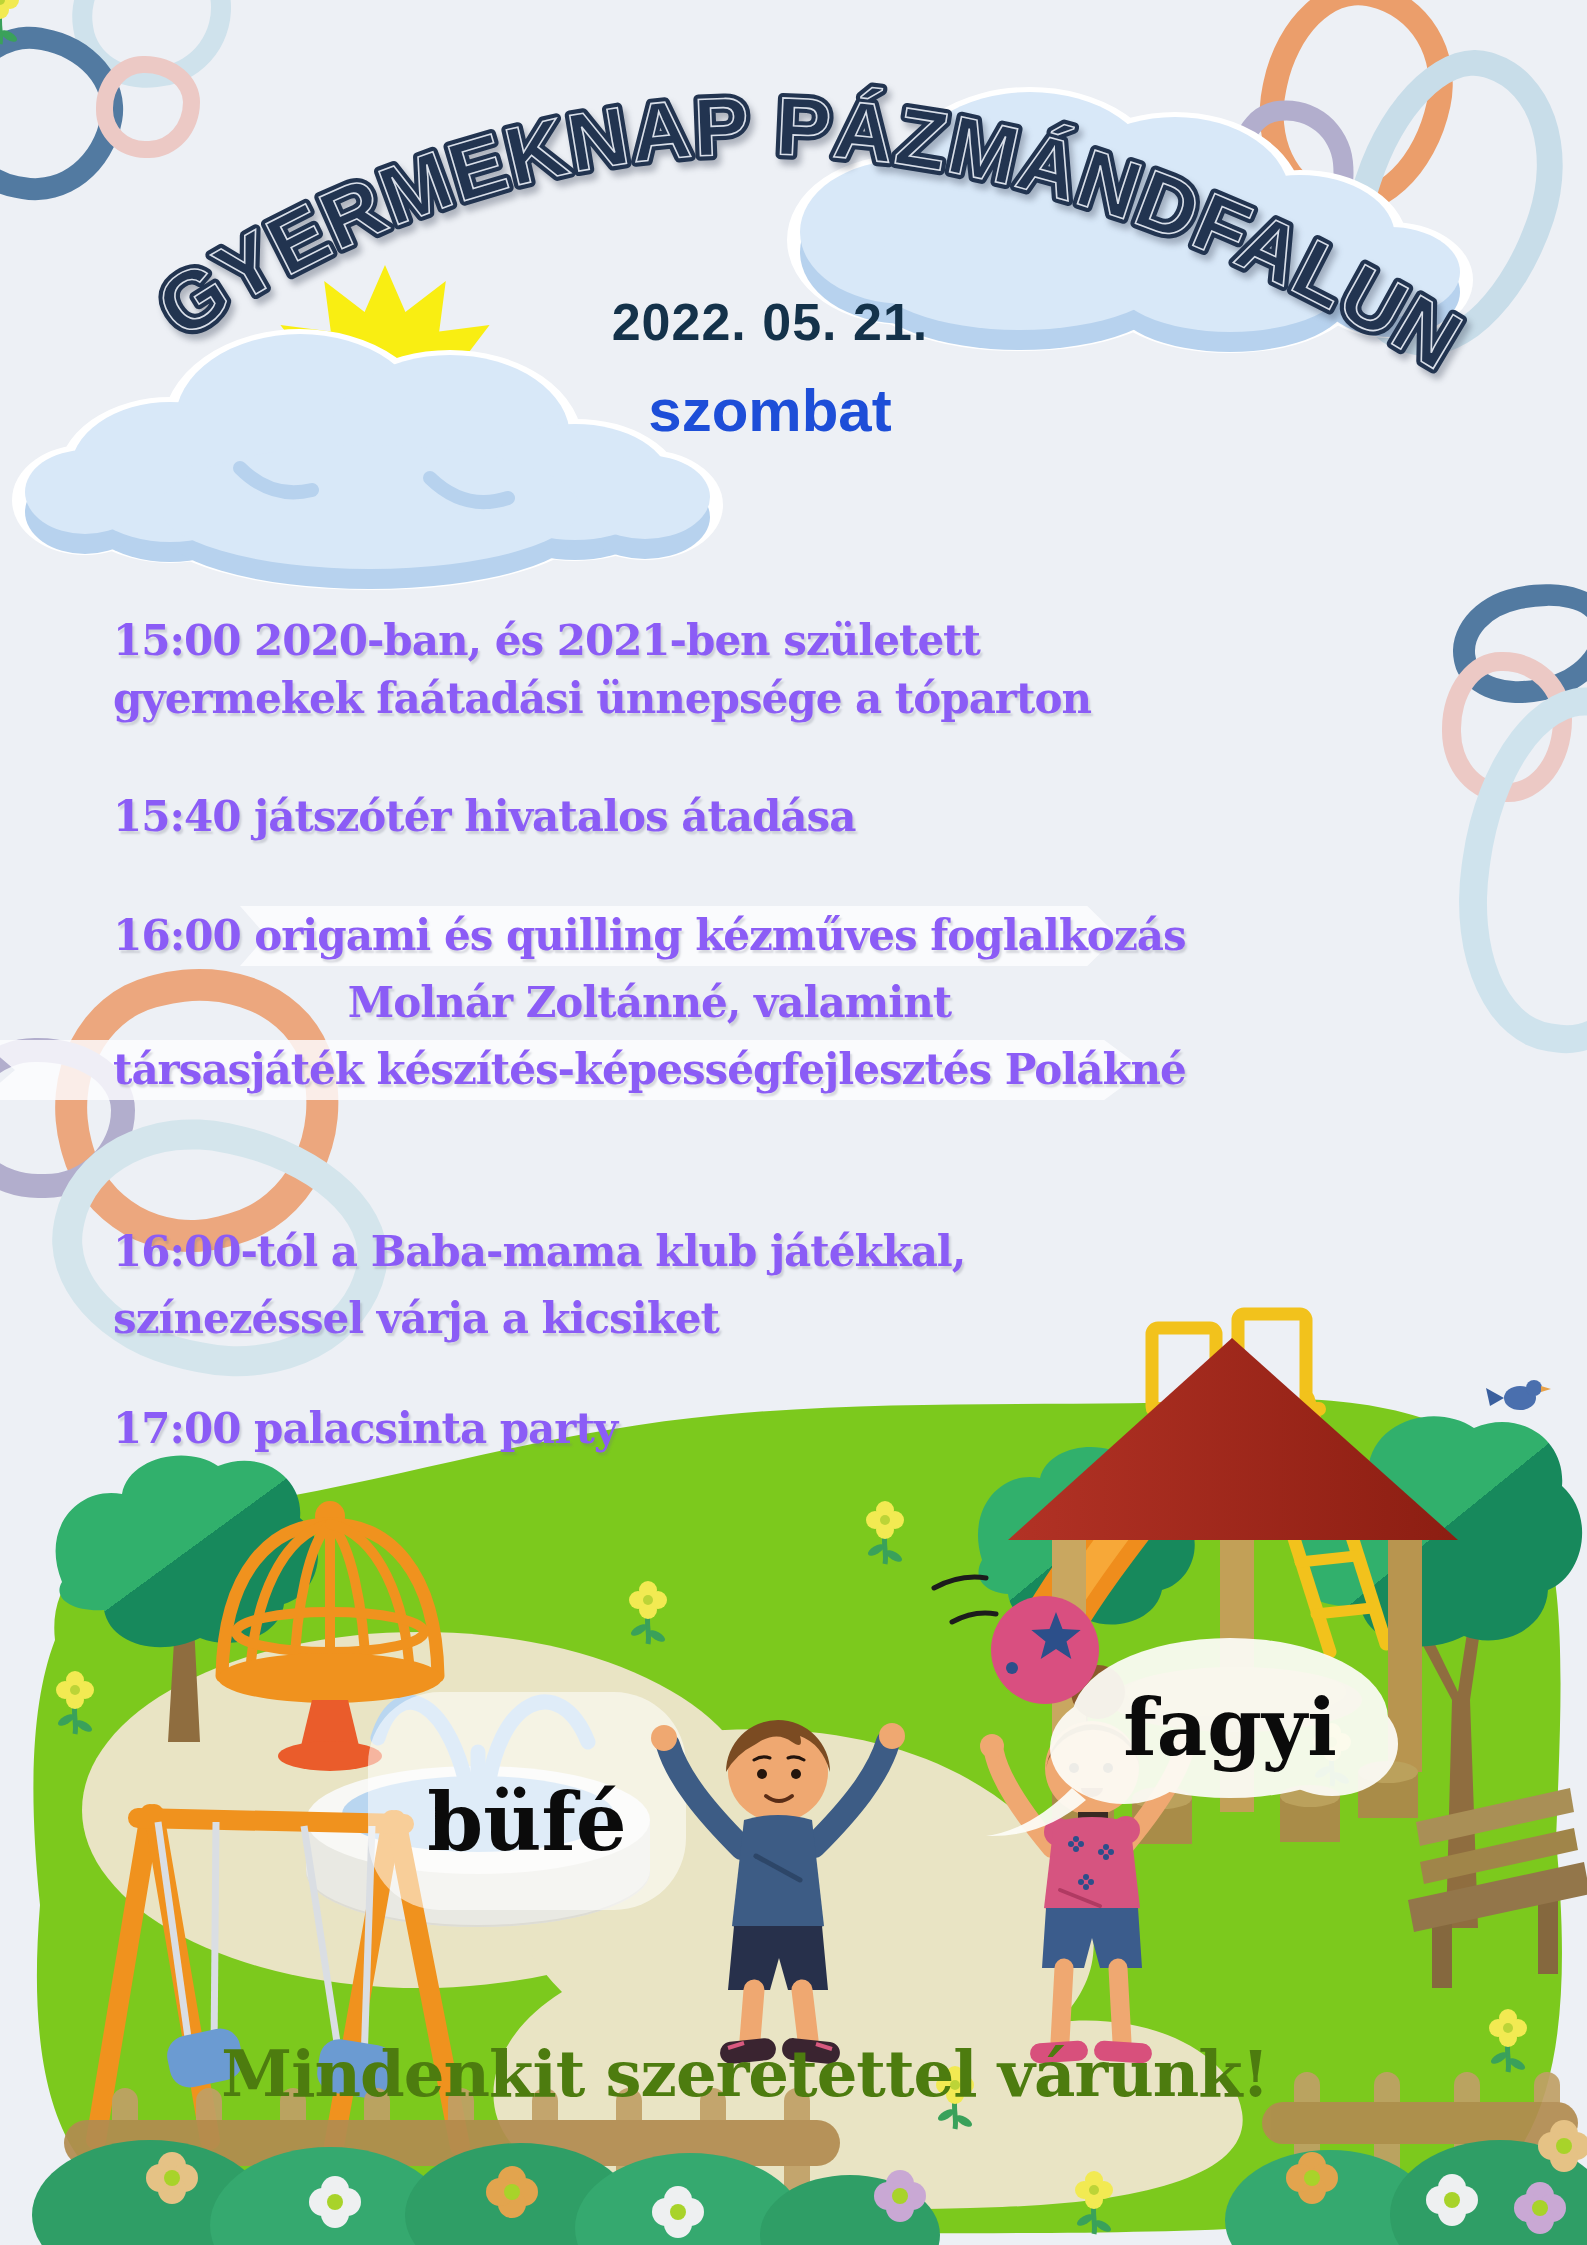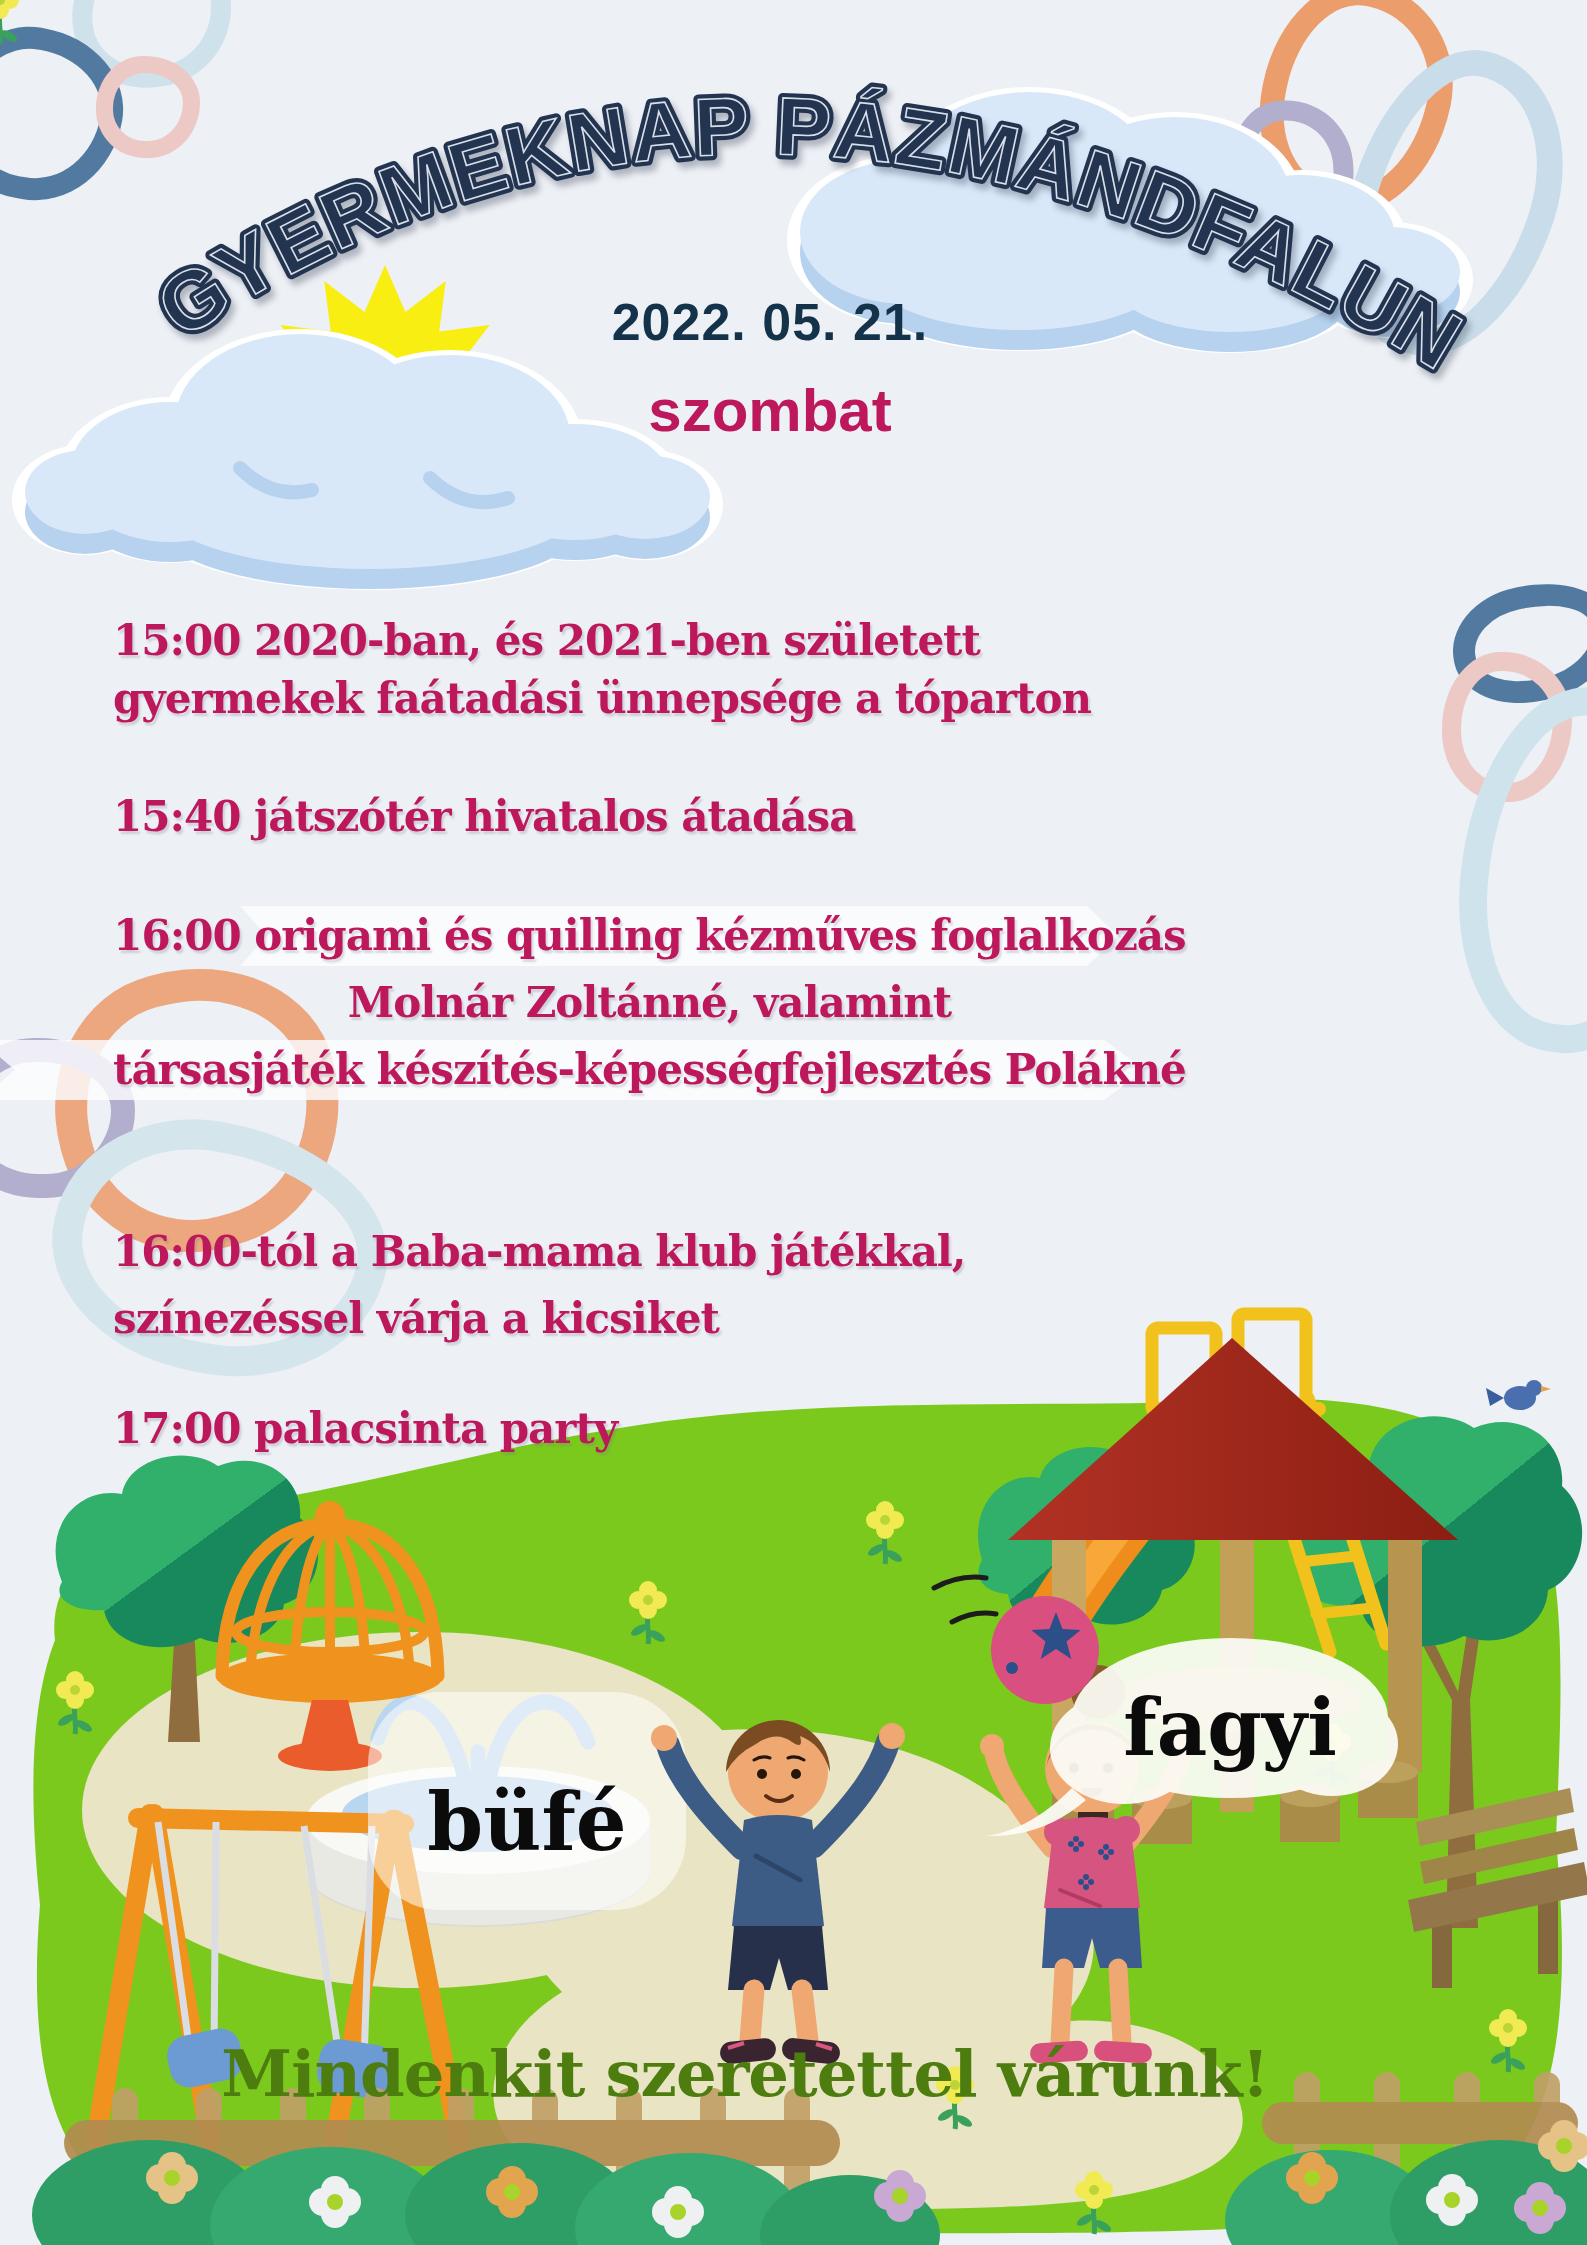--- a/index.html
+++ b/index.html
@@ -12,25 +12,25 @@
   
   .title-svg{position:absolute;left:0;top:0;z-index:4;filter:drop-shadow(4px 6px 3px rgba(60,70,90,.35));}
   .date-line{
     position:absolute;left:520px;top:292px;width:500px;text-align:center;
     font-family:"Liberation Sans",sans-serif;font-weight:800;font-size:52px;
     letter-spacing:1px;color:#14324a;z-index:4;
   }
   .day-line{
     position:absolute;left:520px;top:376px;width:500px;text-align:center;
     font-family:"Liberation Sans",sans-serif;font-weight:800;font-size:60px;
-    color:#be185d;z-index:4;
+    color:#1d4ed8;z-index:4;
   }
   
   .sched{
-    position:absolute;left:113px;color:#be185d;font-size:42px;font-weight:bold;
+    position:absolute;left:113px;color:#8b5cf6;font-size:42px;font-weight:bold;
     letter-spacing:-1px;z-index:4;white-space:nowrap;
     text-shadow:2px 3px 2px rgba(110,115,130,.25);
   }
   .sched div{display:block;}
   .lh58 div{height:58px;line-height:58px;}
   .lh67 div{height:67px;line-height:67px;}
   .banner{position:absolute;background:rgba(252,253,255,.82);z-index:3;
     clip-path:polygon(0% 0%,96.5% 0%,100% 50%,96.5% 100%,0% 100%,3% 50%);}
   
   .bubble-text{

